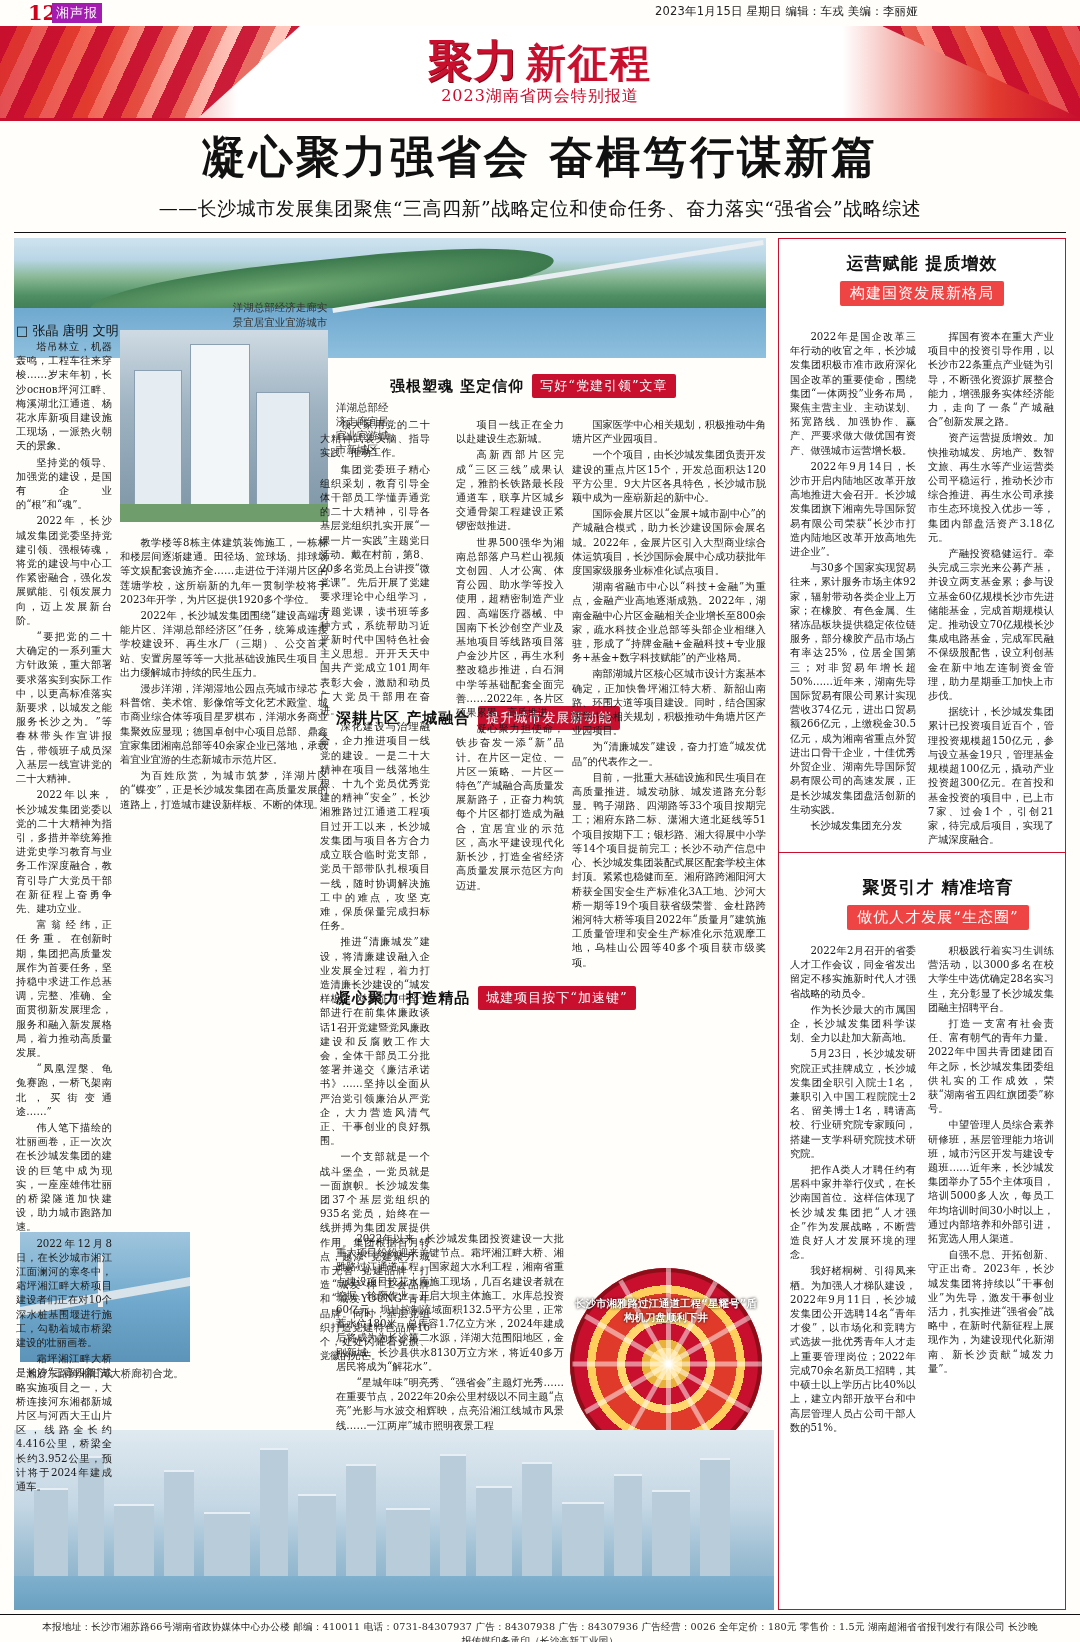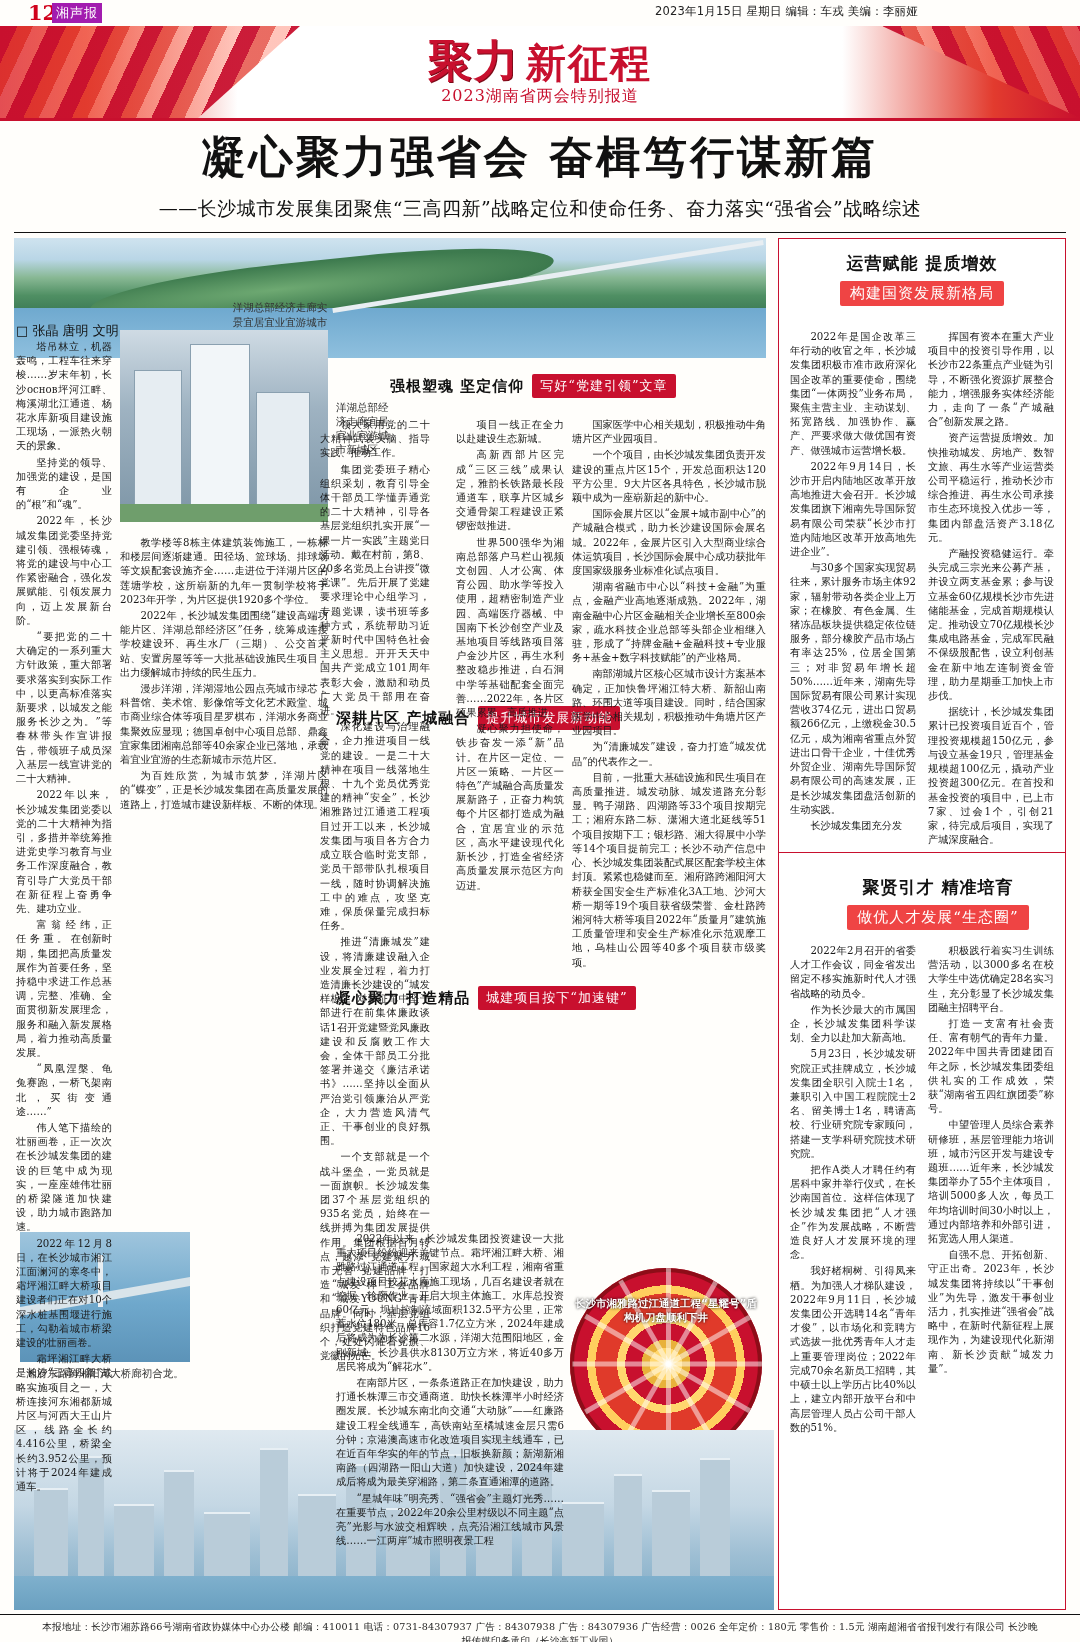--- a/index.html
+++ b/index.html
@@ -334,21 +334,20 @@
     </div>
   <div class="col c3">
       <p>领大家用党的二十大精神武装头脑、指导实践、推动工作。</p>
       <p>集团党委班子精心组织采划，教育引导全体干部员工学懂弄通党的二十大精神，引导各基层党组织扎实开展“一课一片一实践”主题党日活动。戴在村前，第8、20多名党员上台讲授“微党课”。先后开展了党建要求理论中心组学习，专题党课，读书班等多种方式，系统帮助习近平新时代中国特色社会主义思想。开开天天中国共产党成立101周年表彰大会，激励和动员广大党员干部用在奋进。</p>
       <p>深化建设与治理融合，企力推进项目一线党的建设。一是二十大精神在项目一线落地生根、十九个党员优秀党建的精神“安全”，长沙湘雅路过江通道工程项目过开工以来，长沙城发集团与项目各方合力成立联合临时党支部，党员干部带队扎根项目一线，随时协调解决施工中的难点，攻坚克难，保质保量完成扫标任务。</p>
       <p>推进“清廉城发”建设，将清廉建设融入企业发展全过程，着力打造清廉长沙建设的“城发样板”。对新征军中坚干部进行在前集体廉政谈话1召开党建暨党风廉政建设和反腐败工作大会，全体干部员工分批签署并递交《廉洁承诺书》……坚持以全面从严治党引领廉治从严党企，大力营造风清气正、干事创业的良好氛围。</p>
       <p>一个支部就是一个战斗堡垒，一党员就是一面旗帜。长沙城发集团37个基层党组织的935名党员，始终在一线拼搏为集团发展提供作用。集团根据百月转点，越添“党建聚力·城市无替”党建品牌，打造“城发·样”工会品牌和“城发YOUNG”青年品牌。同时，基层党组织打造党建特色品牌16个，处处闪耀着党旗、党徽的光芒。</p>
     </div>
   <div class="col c4">
       <p>2022年以来，长沙城发集团投资建设一大批重大项目纷纷迎来关键节点。霜坪湘江畔大桥、湘雅路过江通道工程、国家超大水利工程，湘南省重点建设项目较花水库施工现场，几百名建设者就在挖掘、轮廓作业，开启大坝主体施工。水库总投资60亿元，坝址控制流域面积132.5平方公里，正常蓄水位180米，总库容1.7亿立方米，2024年建成后将成为为长沙第二水源，洋湖大范围阳地区，金刚新城、长沙县供水8130万立方米，将近40多万居民将成为“解花水”。</p>
-      <p>在南部片区，一条条道路正在加快建设，助力打通长株潭三市交通商道。助快长株潭半小时经济圈发展。长沙城东南北向交通“大动脉”——红廉路建设工程全线通车，高铁南站至橘城速金层只需6分钟；京港澳高速市化改造项目实现主线通车，已在近百年华实的年的节点，旧板换新颜；新湖新湘南路（四湖路一阳山大道）加快建设，2024年建成后将成为最美穿湘路，第二条直通湘潭的道路。</p>
       <p>“星城年味”明亮秀、“强省会”主题灯光秀……在重要节点，2022年20余公里村级以不同主题“点亮”光影与水波交相辉映，点亮沿湘江线城市风景线……一江两岸”城市照明夜景工程</p>
     </div>
   <div class="col c5">
       <p>项目一线正在全力以赴建设生态新城。</p>
       <p>高新西部片区完成“三区三线”成果认定，雅韵长铁路最长段通道车，联享片区城乡交通骨架工程建设正紧锣密鼓推进。</p>
       <p>世界500强华为湘南总部落户马栏山视频文创园、人才公寓、体育公园、助水学等投入使用，超精密制造产业园、高端医疗器械、中国南下长沙创空产业及基地项目等线路项目落户金沙片区，再生水利整改稳步推进，白石洞中学等基础配套全面完善……2022年，各片区硕果累累、高质推进。</p>
       <p>凝心聚力担使命，铁步奋发一添“新”品计。在片区一定位、一片区一策略、一片区一特色”产城融合高质量发展新路子，正奋力构筑每个片区都打造成为融合，宜居宜业的示范区，高水平建设现代化新长沙，打造全省经济高质量发展示范区方向迈进。</p>
     </div>
   <div class="col c6">
       <p>国家医学中心相关规划，积极推动牛角塘片区产业园项目。</p>

